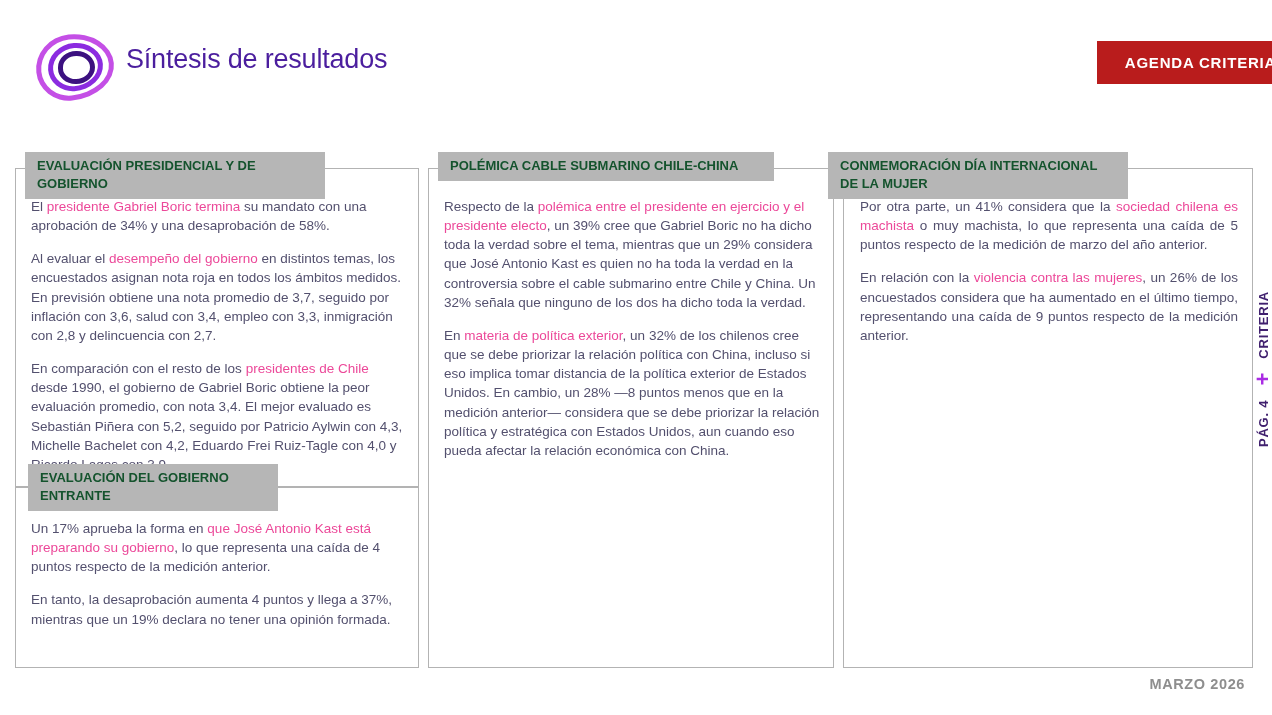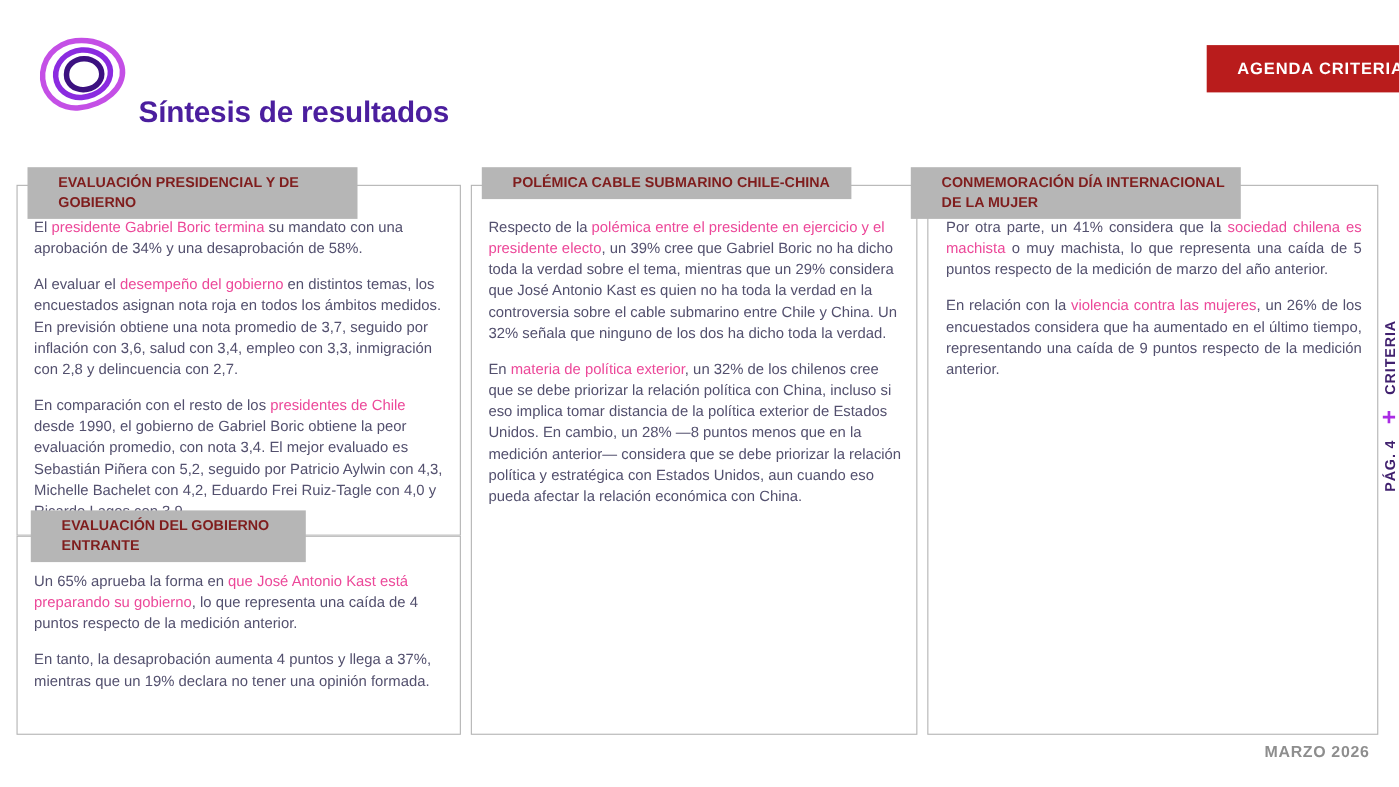--- a/index.html
+++ b/index.html
@@ -14,40 +14,40 @@
   .ring { position:absolute; border-style:solid; }
   .ring-outer { left:0; top:2px; width:78px; height:66px; border-width:5px; border-color:#c44fe6;
     border-radius:46% 54% 58% 42% / 52% 50% 50% 48%; transform:rotate(-6deg); }
   .ring-mid { left:12px; top:11px; width:55px; height:48px; border-width:5px; border-color:#8b2be0;
     border-radius:50% 50% 55% 45% / 52% 48% 52% 48%; transform:rotate(-4deg); }
   .ring-inner { left:22px; top:19px; width:37px; height:33px; border-width:5px; border-color:#3c1180;
     border-radius:50% 50% 52% 48% / 50% 50% 52% 48%; }
 
   .page-title {
     position:absolute; left:126px; top:44px;
-    font-size:27px; font-weight:700; color:#4b1e9e; letter-spacing:-0.2px;margin-top:43px;
+    font-size:27px; font-weight:400; color:#4b1e9e; letter-spacing:-0.2px;
   }
   .agenda-btn {
     position:absolute; left:1065px; top:41px; width:207px; height:43px;
     background:#b91c1c; color:#ffffff; border:none; cursor:pointer;
     font-family:"Liberation Sans", sans-serif;
     font-size:15px; font-weight:700; letter-spacing:0.8px;
     display:flex; align-items:center; justify-content:center;margin-left:32px;
   }
 
   
   .panel { position:absolute; border:1px solid #b3b3b3; background:#ffffff; }
   .panel-1 { left:15px;  top:168px; width:404px; height:319px; }
   .panel-2 { left:15px;  top:487px; width:404px; height:181px; }
   .panel-3 { left:428px; top:168px; width:406px; height:500px; }
   .panel-4 { left:843px; top:168px; width:410px; height:500px; }
 
   .panel-label {
-    position:absolute; z-index:2; background:#b6b6b6; color:#7f1d1d;
-    font-size:13px; font-weight:700; line-height:1.4; padding:5px 12px 6px 28px;
+    position:absolute; z-index:2; background:#b6b6b6; color:#14532d;
+    font-size:13px; font-weight:700; line-height:1.4; padding:5px 12px 6px 12px;
   }
   .label-1 { left:25px;  top:152px; width:300px; }
   .label-2 { left:28px;  top:464px; width:250px; }
   .label-3 { left:438px; top:152px; width:336px; }
   .label-4 { left:828px; top:152px; width:300px; }
 
   .panel-content {
     position:absolute; z-index:1;
     font-size:13.5px; line-height:1.42; color:#53506e;
   }
@@ -96,21 +96,21 @@
 <div class="panel-label label-2">EVALUACIÓN DEL GOBIERNO ENTRANTE</div>
 <div class="panel-label label-3">POLÉMICA CABLE SUBMARINO CHILE-CHINA</div>
 <div class="panel-label label-4">CONMEMORACIÓN DÍA INTERNACIONAL DE LA MUJER</div>
 
 <div class="panel-content content-1">
     <p><span>El </span><span class="b">presidente Gabriel Boric termina</span><span> su mandato con una aprobación de 34% y una desaprobación de 58%.</span></p>
     <p><span>Al evaluar el </span><span class="b">desempeño del gobierno</span><span> en distintos temas, los encuestados asignan nota roja en todos los ámbitos medidos. En previsión obtiene una nota promedio de 3,7, seguido por inflación con 3,6, salud con 3,4, empleo con 3,3, inmigración con 2,8 y delincuencia con 2,7.</span></p>
     <p><span>En comparación con el resto de los </span><span class="b">presidentes de Chile</span><span> desde 1990, el gobierno de Gabriel Boric obtiene la peor evaluación promedio, con nota 3,4. El mejor evaluado es Sebastián Piñera con 5,2, seguido por Patricio Aylwin con 4,3, Michelle Bachelet con 4,2, Eduardo Frei Ruiz-Tagle con 4,0 y Ricardo Lagos con 3,9.</span></p>
   </div>
 <div class="panel-content content-2">
-    <p><span>Un 65% aprueba la forma en </span><span class="b">que José Antonio Kast está preparando su gobierno</span><span>, lo que representa una caída de 4 puntos respecto de la medición anterior.</span></p>
+    <p><span>Un 17% aprueba la forma en </span><span class="b">que José Antonio Kast está preparando su gobierno</span><span>, lo que representa una caída de 4 puntos respecto de la medición anterior.</span></p>
     <p><span>En tanto, la desaprobación aumenta 4 puntos y llega a 37%, mientras que un 19% declara no tener una opinión formada.</span></p>
   </div>
 <div class="panel-content content-3">
     <p><span>Respecto de la </span><span class="b">polémica entre el presidente en ejercicio y el presidente electo</span><span>, un 39% cree que Gabriel Boric no ha dicho toda la verdad sobre el tema, mientras que un 29% considera que José Antonio Kast es quien no ha toda la verdad en la controversia sobre el cable submarino entre Chile y China. Un 32% señala que ninguno de los dos ha dicho toda la verdad.</span></p>
     <p><span>En </span><span class="b">materia de política exterior</span><span>, un 32% de los chilenos cree que se debe priorizar la relación política con China, incluso si eso implica tomar distancia de la política exterior de Estados Unidos. En cambio, un 28% —8 puntos menos que en la medición anterior— considera que se debe priorizar la relación política y estratégica con Estados Unidos, aun cuando eso pueda afectar la relación económica con China.</span></p>
   </div>
 <div class="panel-content content-4">
     <p><span>Por otra parte, un 41% considera que la </span><span class="b">sociedad chilena es machista</span><span> o muy machista, lo que representa una caída de 5 puntos respecto de la medición de marzo del año anterior.</span></p>
     <p><span>En relación con la </span><span class="b">violencia contra las mujeres</span><span>, un 26% de los encuestados considera que ha aumentado en el último tiempo, representando una caída de 9 puntos respecto de la medición anterior.</span></p>
   </div>

